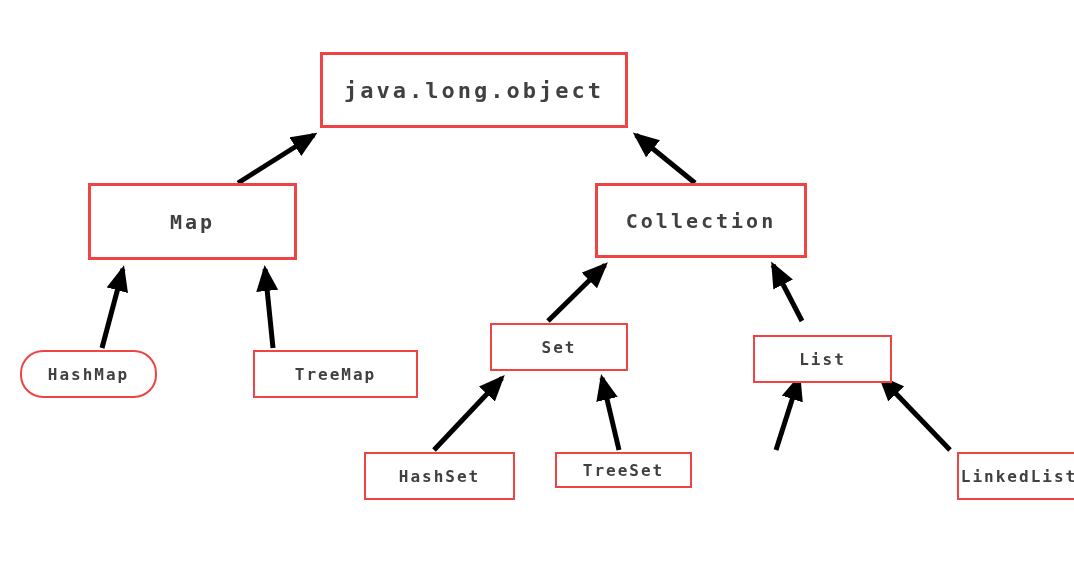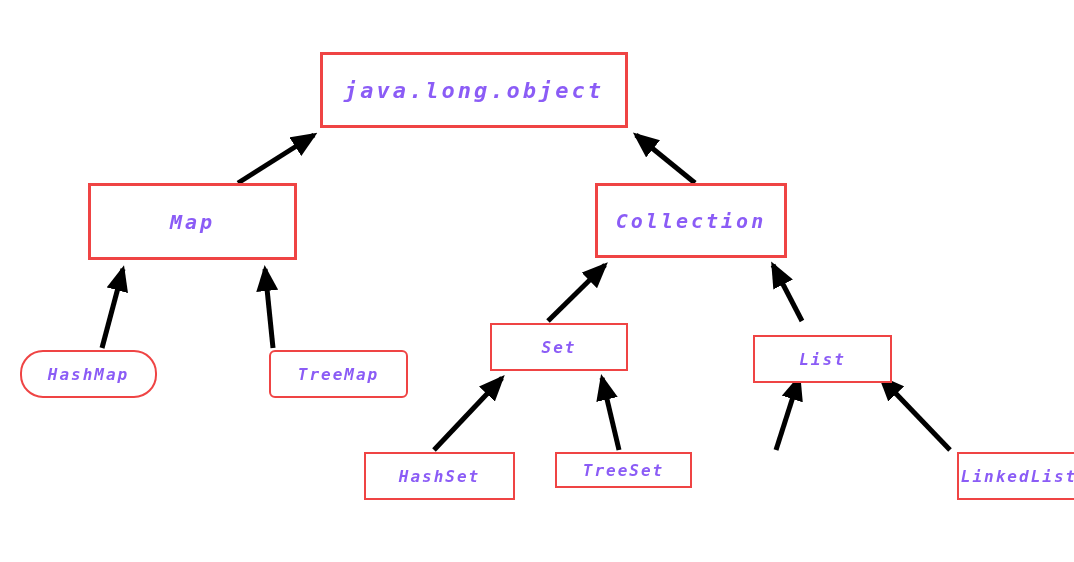--- a/index.html
+++ b/index.html
@@ -24,24 +24,23 @@
   }
   .node {
     position: absolute;
     box-sizing: border-box;
     background: #ffffff;
     border: 2px solid #ef4444;
     display: flex;
     align-items: center;
     justify-content: center;
     font-weight: bold;
-    color: #8b5cf6;
+    color: #404040;
     letter-spacing: 2px;
     white-space: nowrap;
-    font-style: italic;
   }
   .node-xl { border-width: 3px; font-size: 22px; letter-spacing: 3px; }
   .node-lg { border-width: 3px; font-size: 20px; letter-spacing: 3px; }
   .node-sm { border-width: 2px; font-size: 16px; letter-spacing: 2px; }
 </style>
 </head>
 <body>
 
 <div class="canvas">
 
@@ -65,25 +64,25 @@
     <line x1="619" y1="450" x2="602" y2="378" stroke="#000000" stroke-width="5" marker-end="url(#arrowhead)"></line>
 
     <line x1="776" y1="450" x2="799" y2="378" stroke="#000000" stroke-width="5" marker-end="url(#arrowhead)"></line>
     <line x1="950" y1="450" x2="881" y2="378" stroke="#000000" stroke-width="5" marker-end="url(#arrowhead)"></line>
   </svg>
 
   <div class="node node-xl" style="left:320px; top:52px; width:308px; height:76px;">java.long.object</div>
 
   <div class="node node-lg" style="left:88px; top:183px; width:209px; height:77px;">Map</div>
 
-  <div class="node node-lg" style="left:595px; top:183px; width:192px; height:75px;">Collection</div>
+  <div class="node node-lg" style="left:595px; top:183px; width:212px; height:75px;">Collection</div>
 
   <div class="node node-sm" style="left:20px; top:350px; width:137px; height:48px;border-radius:23px;">HashMap</div>
 
-  <div class="node node-sm" style="left:269px; top:350px; width:139px; height:48px;border-radius:6px;">TreeMap</div>
+  <div class="node node-sm" style="left:253px; top:350px; width:165px; height:48px;">TreeMap</div>
 
   <div class="node node-sm" style="left:490px; top:323px; width:138px; height:48px;">Set</div>
 
   <div class="node node-sm" style="left:753px; top:323px; width:139px; height:48px;margin-top:12px;">List</div>
 
   <div class="node node-sm" style="left:364px; top:452px; width:151px; height:48px;">HashSet</div>
 
   <div class="node node-sm" style="left:555px; top:452px; width:137px; height:36px;">TreeSet</div>
 
 

